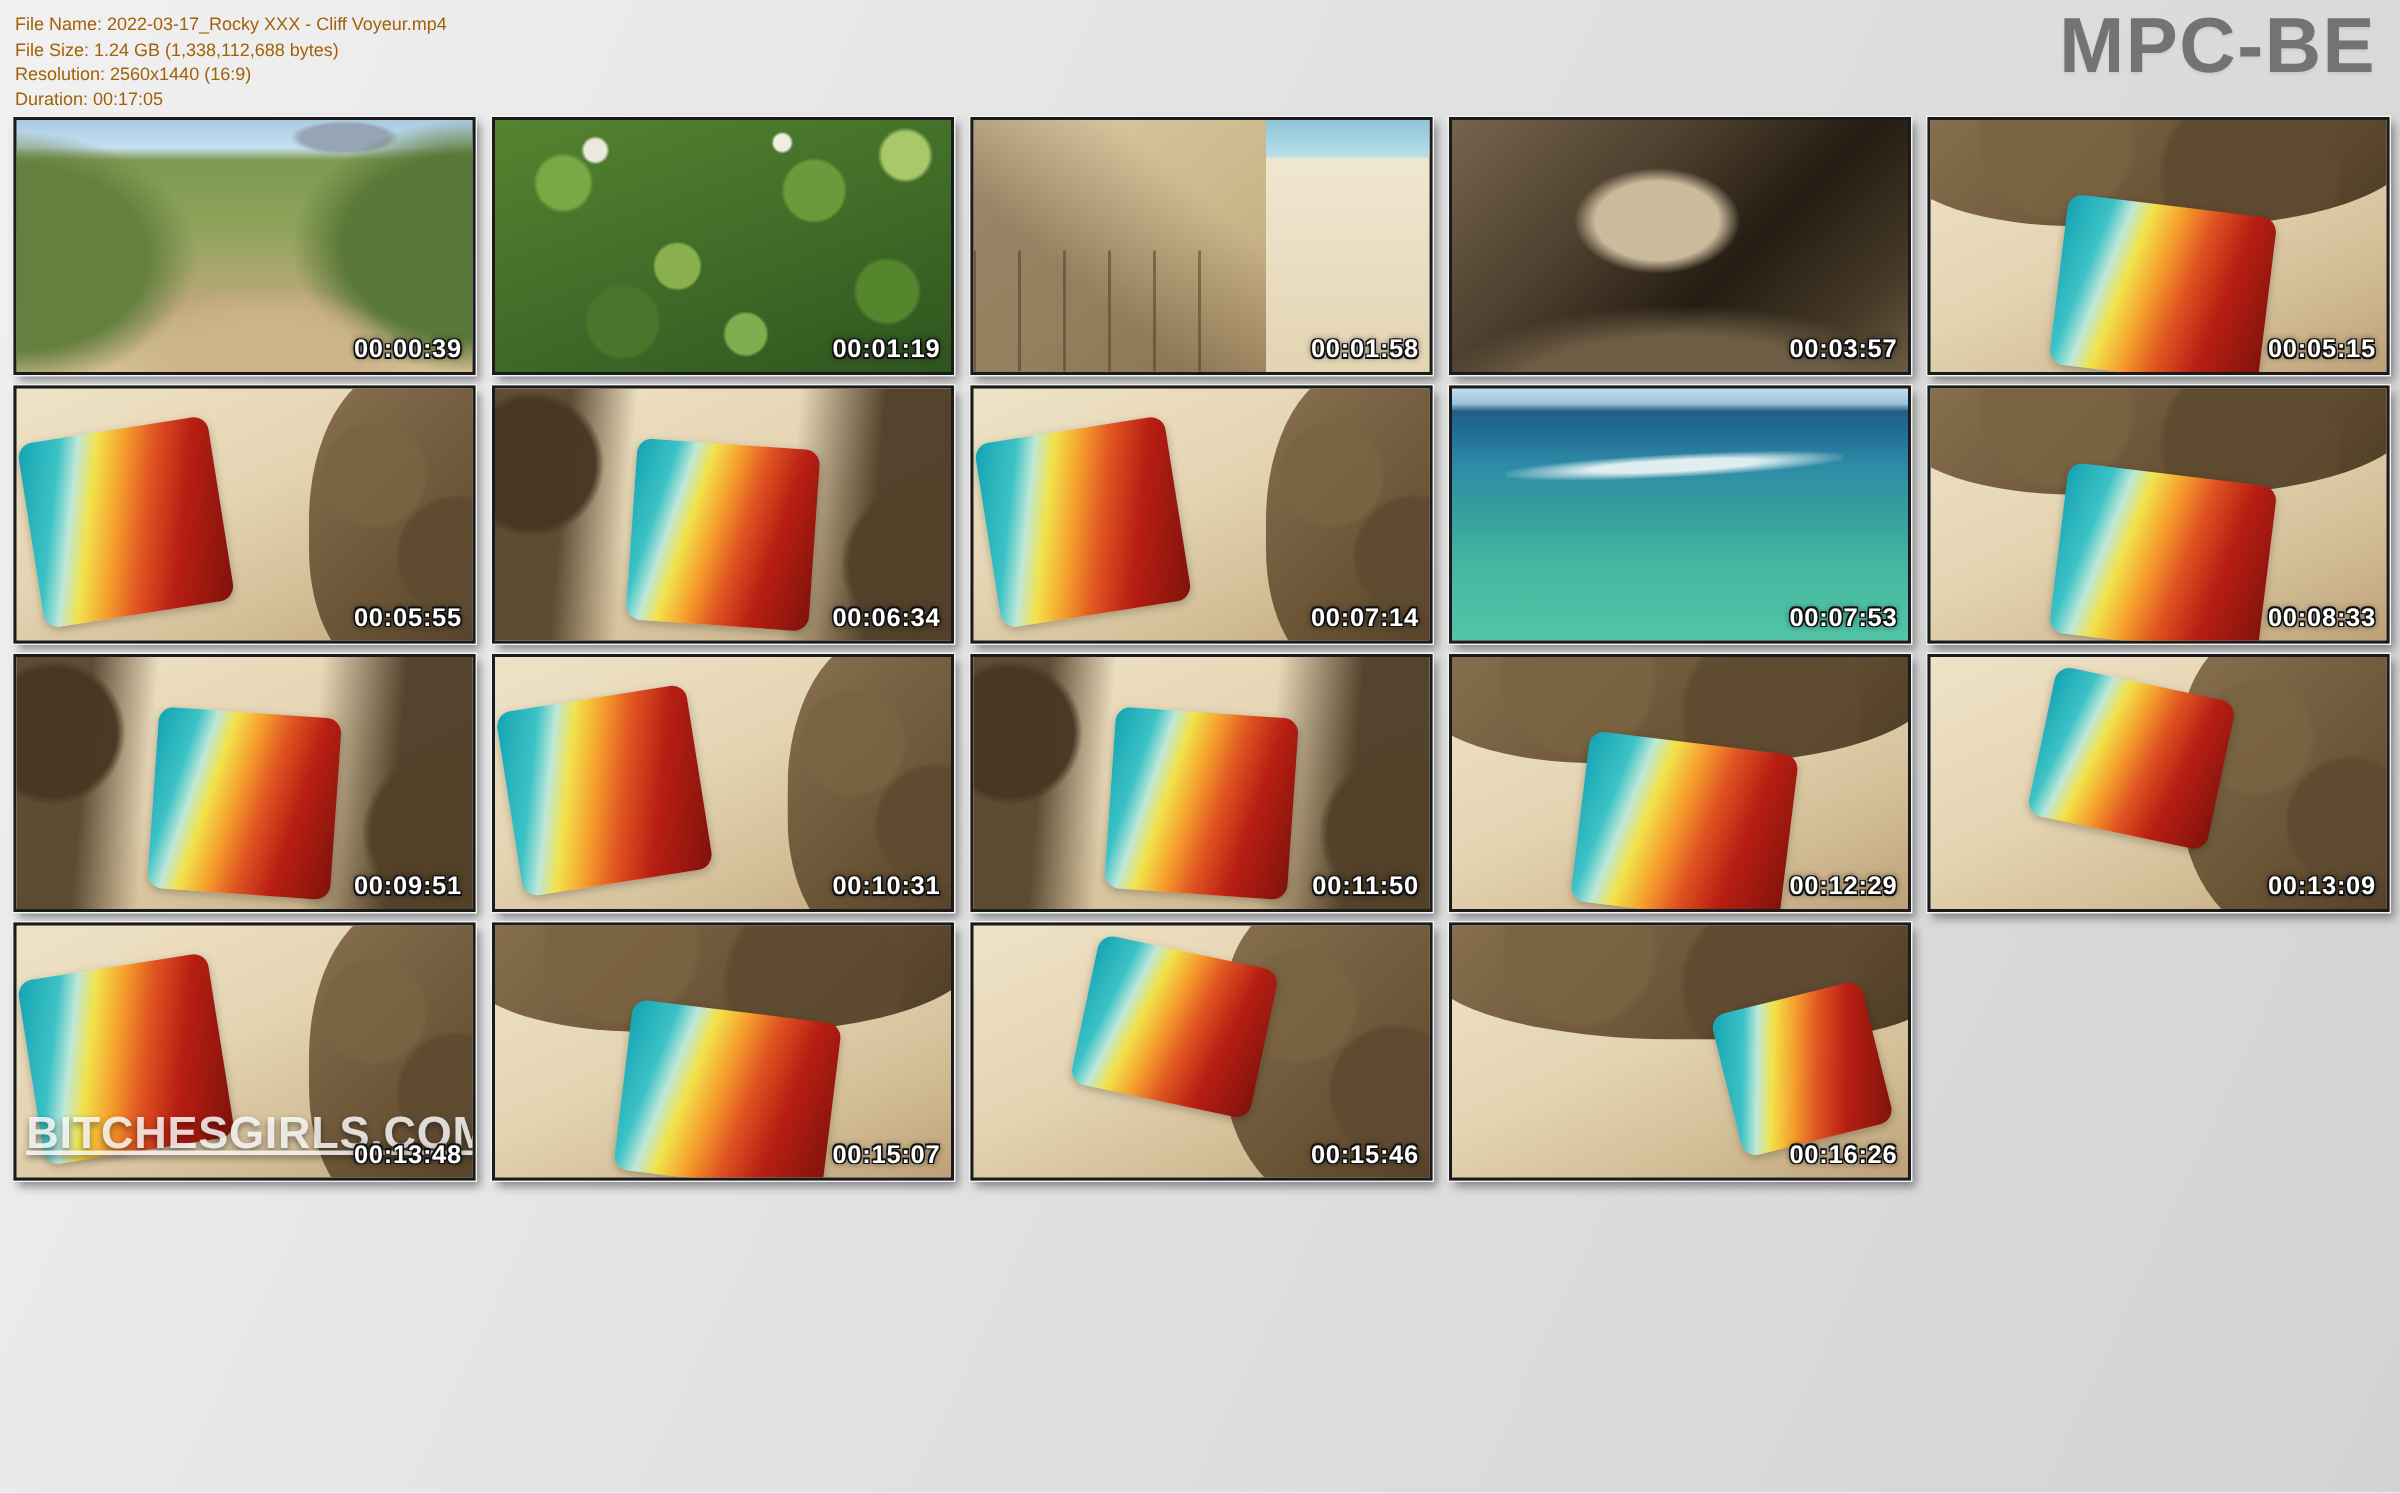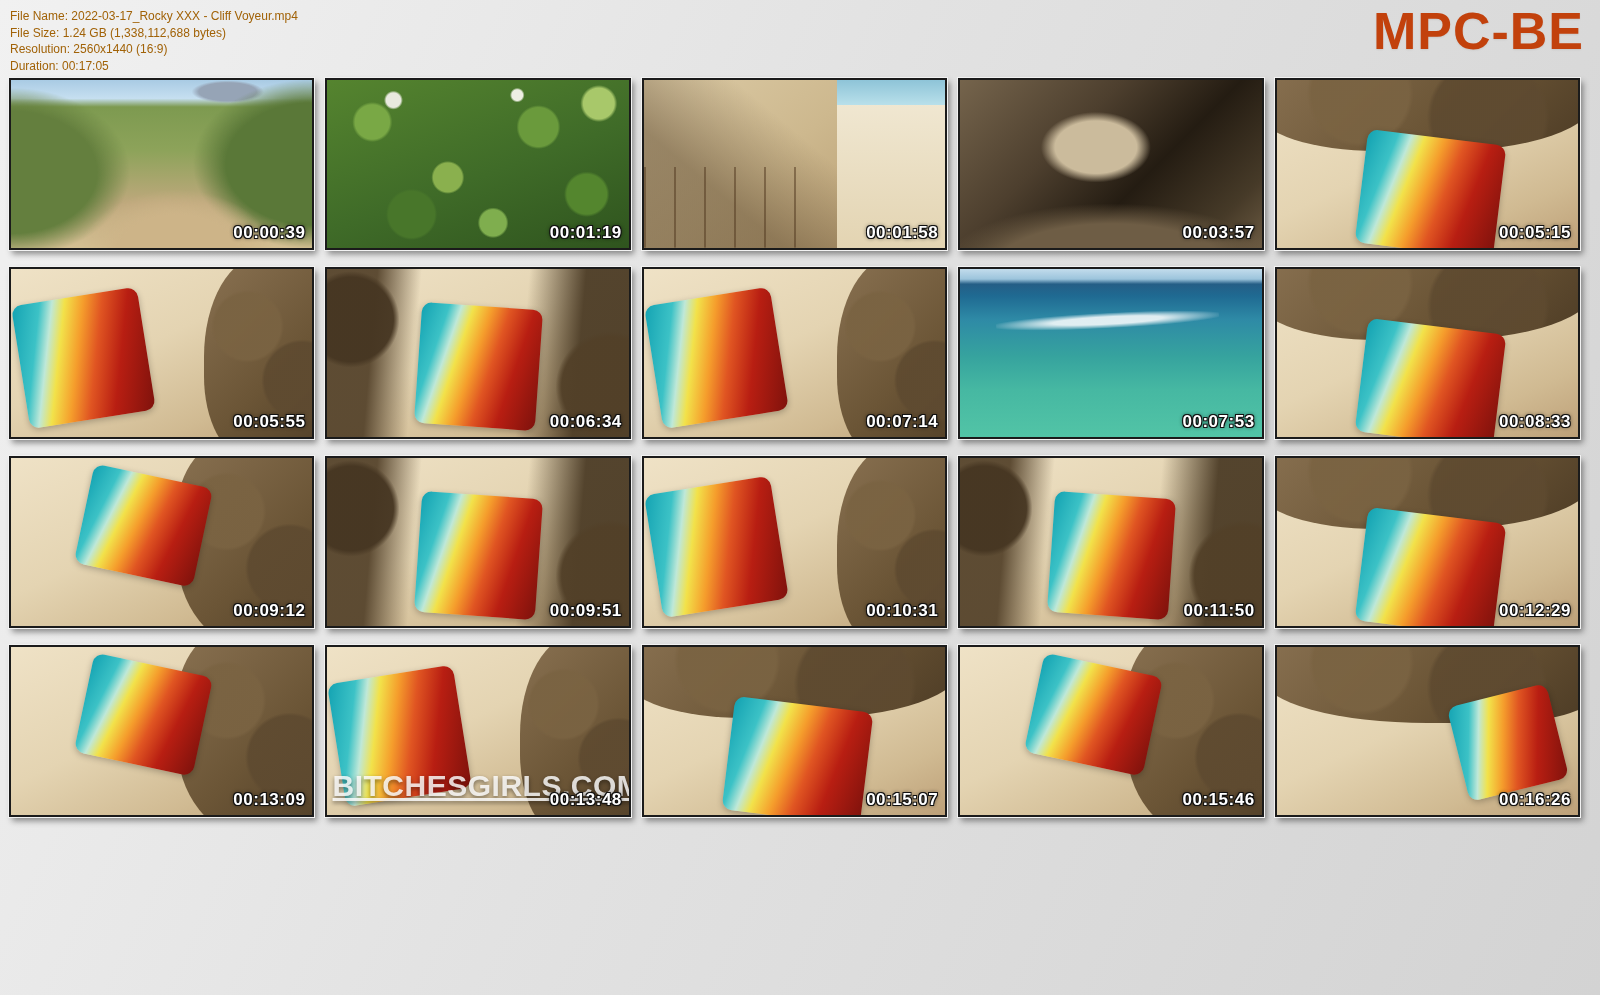--- a/index.html
+++ b/index.html
@@ -9,30 +9,30 @@
     background: linear-gradient(115deg, #f1f1f1 0%, #e2e2e2 45%, #d3d3d3 100%);
     position: relative;
   }
 
   
   .header { position: relative; padding: 8px 0 4px 10px; height: 76px; }
   .meta-line { font-size: 12px; line-height: 16.5px; color: #a16207; white-space: nowrap; }
   .logo {
     position: absolute; top: 0px; right: 16px;
     font-size: 52px; font-weight: bold; letter-spacing: 1px;
-    color: #c2410c; text-shadow: 0 1px 2px rgba(0,0,0,0.08);
+    color: #737373; text-shadow: 0 1px 2px rgba(0,0,0,0.08);
     line-height: 62px;
   }
 
   
   .grid {
     display: grid;
     grid-template-columns: repeat(5, 1fr);
-    gap: 17px 11px;
-    padding: 2px 20px 0 9px;
+    gap: 7px 11px;
+    padding: 2px 7px 0 9px;
   }
   .thumb {
     position: relative;
     height: 172px;
     border: 2px solid #1b1b1b;
     box-shadow: 0 0 0 1px #f2f2f2, 3px 4px 6px rgba(0,0,0,0.42);
     background: #9a9a9a;
     overflow: hidden;
   }
   .scene { position: absolute; inset: 0; overflow: hidden; }
@@ -249,25 +249,20 @@
 
     <span class="timestamp">00:07:53</span>
   </div>
 
   <div class="thumb">
     <div class="scene sc-towel-a"></div>
 
     <span class="timestamp">00:08:33</span>
   </div>
 
-  <div class="thumb">
-    <div class="scene sc-towel-d"></div>
-
-    <span class="timestamp">00:09:12</span>
-  </div>
 
   <div class="thumb">
     <div class="scene sc-towel-c"></div>
 
     <span class="timestamp">00:09:51</span>
   </div>
 
   <div class="thumb">
     <div class="scene sc-towel-b"></div>
 

